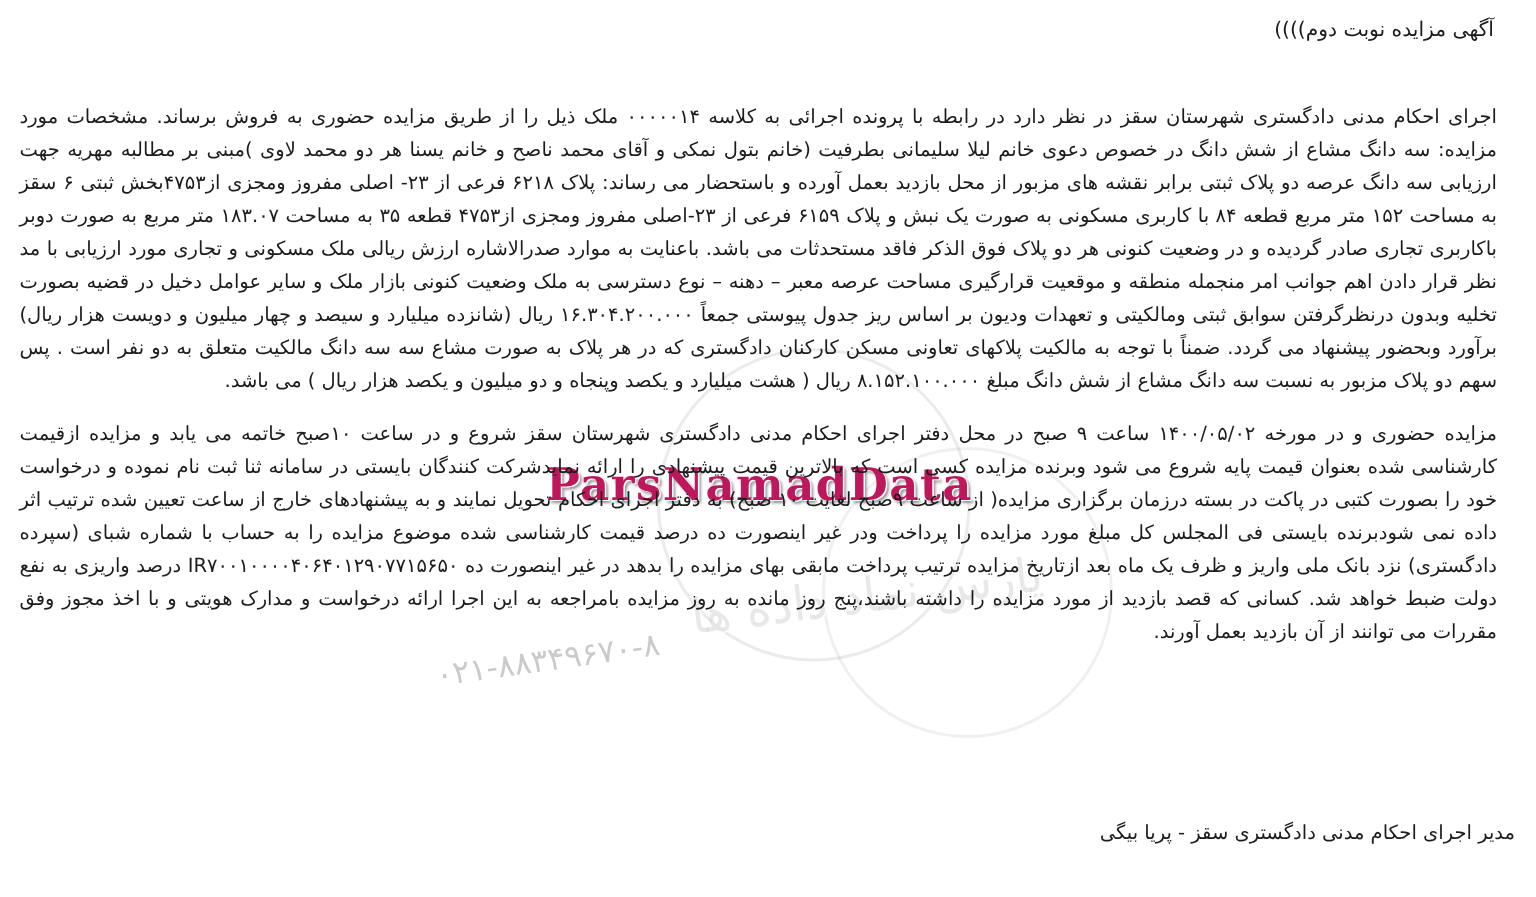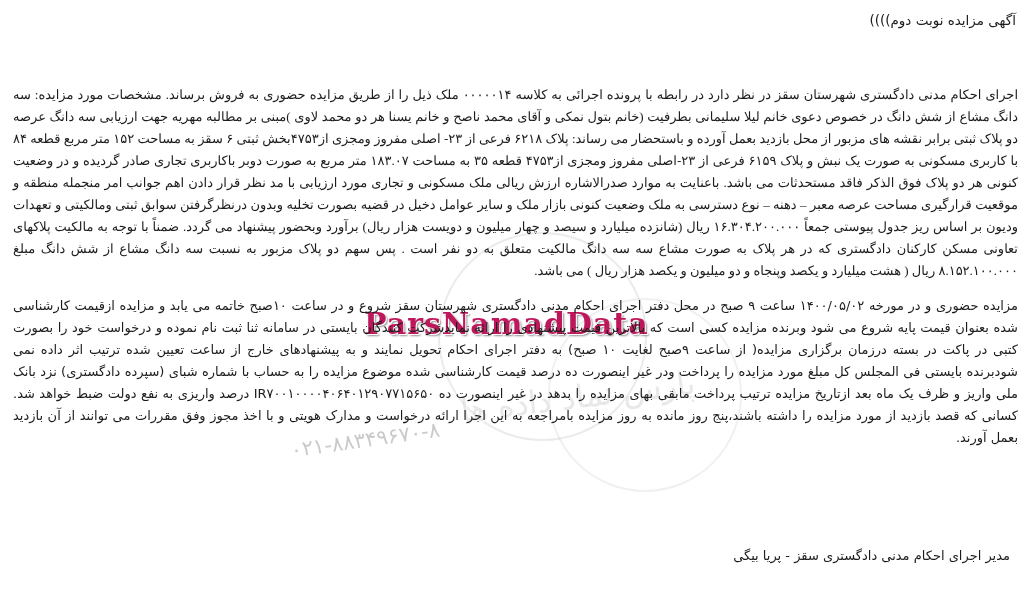--- a/index.html
+++ b/index.html
@@ -9,35 +9,35 @@
     height: 598px;
     background: #ffffff;
     overflow: hidden;
     direction: rtl;
     font-family: "DejaVu Sans", sans-serif;
     color: #1c1c1c;
   }
   .content {
     position: relative;
     z-index: 2;
-    padding: 8px 6px 0 13px;
+    padding: 8px 26px 0 13px;
   }
   .title {
     text-align: right;
     font-size: 13.5px;
     line-height: 20px;
     margin: 2px 2px 0 0;
   }
   .para {
     font-size: 13px;
     line-height: 22px;
     text-align: justify;
     text-justify: inter-word;
   }
-  .para1 { margin-top: 54px; font-family: Liberation Serif, serif; }
+  .para1 { margin-top: 38px; }
   .para2 { }
   .signature {
     position: absolute;
     top: 548px;
     right: 14px;
     z-index: 2;
     font-size: 13px;
     text-align: left;
   }
   

